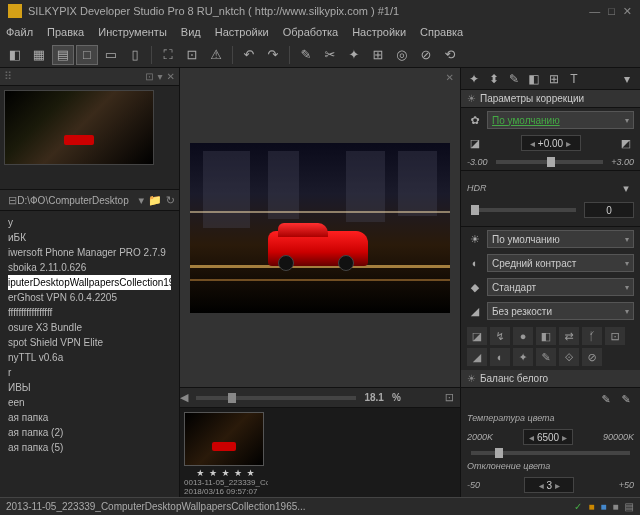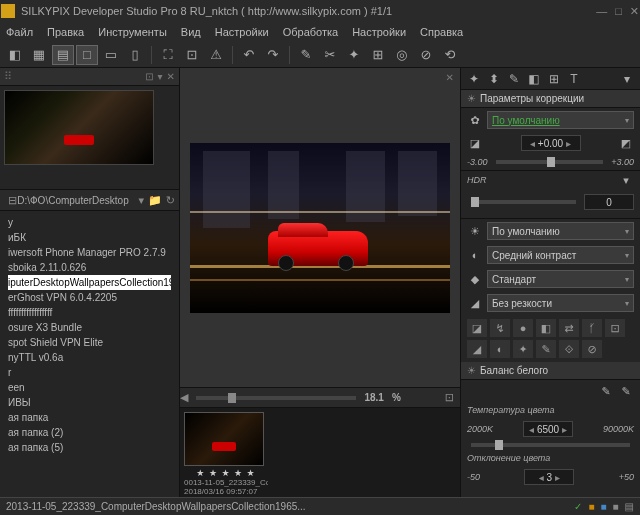--- a/index.html
+++ b/index.html
@@ -1,17 +1,17 @@
 <!DOCTYPE html>
 <html><head>
 <meta charset="utf-8">
 <style>
 * { margin:0; padding:0; box-sizing:border-box; font-family:Arial,sans-serif; }
 body { background:#2a2a2a; color:#ccc; font-size:11px; width:640px; height:515px; overflow:hidden; position:relative; }
-.titlebar { background:#2a2a2a; height:22px; display:flex; align-items:center; padding:0 1px; }
+.titlebar { background:#2a2a2a; height:22px; display:flex; align-items:center; padding:0 8px; }
 .titlebar .appicon { width:14px; height:14px; background:#d4a017; margin-right:6px; }
 .titlebar .title { color:#aaa; flex:1; font-size:11px; }
 .titlebar .winbtns { display:flex; gap:8px; color:#888; }
 .winbtn { cursor:pointer; font-size:11px; }
 .menubar { height:20px; display:flex; align-items:center; padding:0 6px; gap:14px; background:#2a2a2a; }
 .menubar span { color:#bbb; cursor:pointer; }
 .toolbar { height:26px; display:flex; align-items:center; padding:0 4px; gap:2px; background:#2a2a2a; border-bottom:1px solid #111; }
 .tbtn { width:22px; height:20px; display:flex; align-items:center; justify-content:center; cursor:pointer; color:#aaa; font-size:13px; }
 .tbtn.active { background:#444; border:1px solid #666; }
 .tsep { width:1px; height:18px; background:#444; margin:0 3px; }
@@ -145,22 +145,22 @@
       <div></div>
       <div>iwersoft Phone Manager PRO 2.7.9</div>
       <div>sboika 2.11.0.626</div>
       <div class="sel">iputerDesktopWallpapersCollection196</div>
       <div>erGhost VPN 6.0.4.2205</div>
       <div>fffffffffffffffff</div>
       <div>osure X3 Bundle</div>
       <div>spot Shield VPN Elite</div>
       <div>nyTTL v0.6a</div>
       <div>r</div>
+      <div>ИВЫ</div>
       <div>een</div>
-      <div>ИВЫ</div>
       <div>ая папка</div>
       <div>ая папка (2)</div>
       <div>ая папка (5)</div>
     </div>
   </div>
 
   <div class="center">
     <div class="viewer">
       <div style="position:absolute;top:4px;right:6px;color:#777;font-size:10px;cursor:pointer">✕</div>
       <div class="photo">
@@ -221,21 +221,21 @@
       <span style="flex:1"></span>
       <span class="ricon2">◩</span>
     </div>
     <div class="rrow">
       <span class="rlabel">-3.00</span>
       <div class="rslider">
           <div class="rhandle" style="left:48%"></div>
         </div>
       <span class="rlabel">+3.00</span>
     </div>
-    <div class="rrow" style="border-top:1px solid #111;padding-top:1px">
+    <div class="rrow" style="border-top:1px solid #111;padding-top:9px">
       <span class="rlabel">HDR</span>
       <span style="flex:1"></span>
       <span class="ricon2">▾</span>
     </div>
     <div class="rrow">
       <div class="rslider">
           <div class="rhandle" style="left:0"></div>
         </div>
       <span class="rval">0</span>
     </div>

